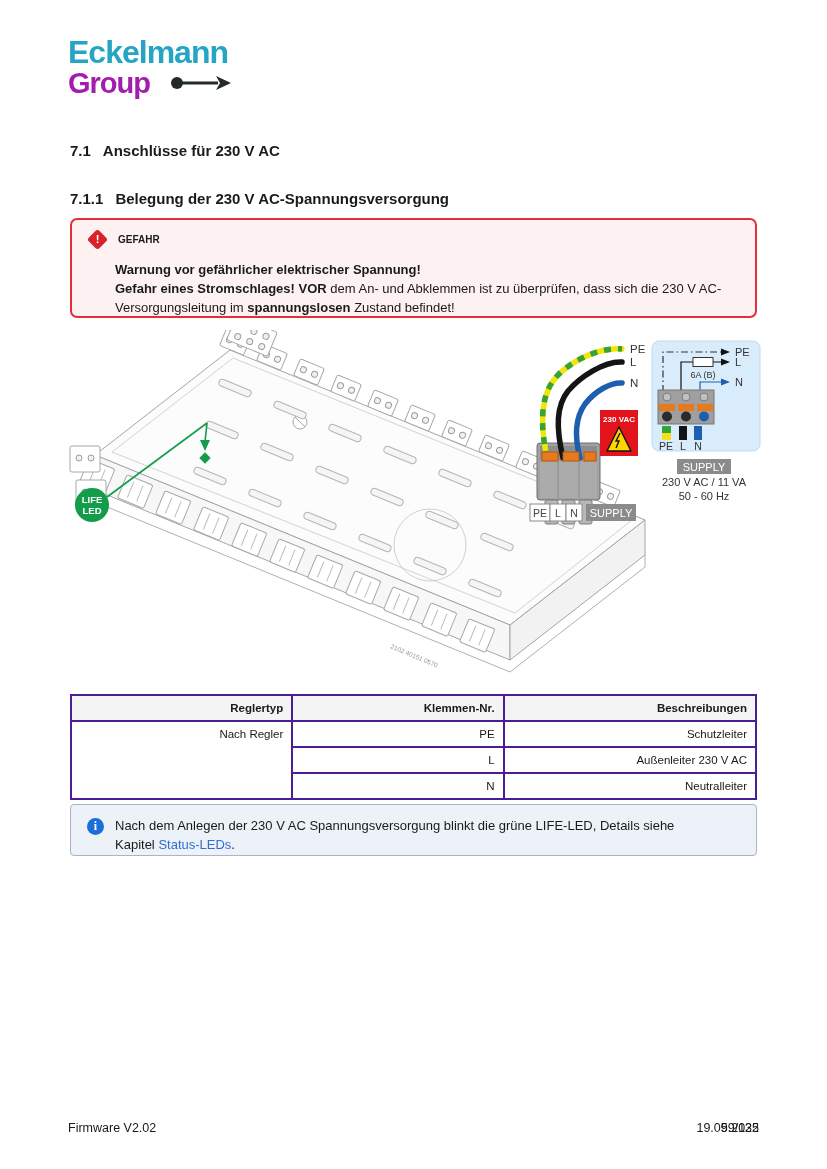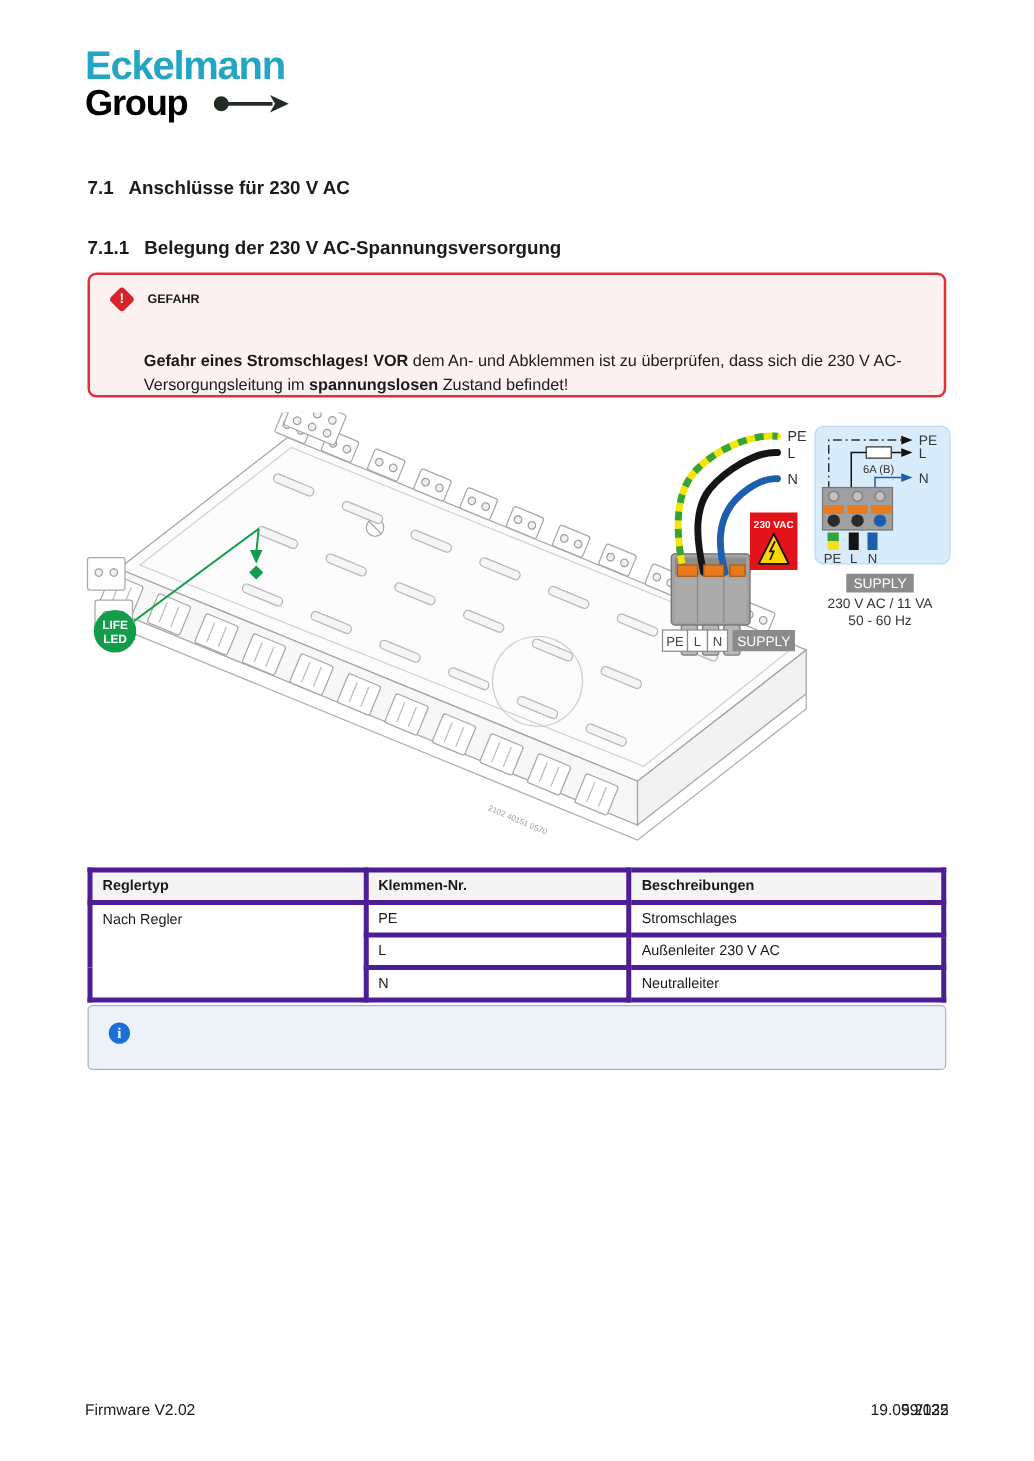--- a/index.html
+++ b/index.html
@@ -4,21 +4,21 @@
 <style>
   * { margin:0; padding:0; box-sizing:border-box; }
   html,body { background:#fff; }
   body {
     width:827px; height:1169px; position:relative;
     font-family:"Liberation Sans", sans-serif; color:#1a1a1a;
   }
   
   .logo { position:absolute; left:68px; top:36px; }
   .logo-line1 { font-size:32px; font-weight:bold; letter-spacing:-1px; color:#25a5c4; line-height:32px; }
-  .logo-line2 { font-size:29px; font-weight:bold; letter-spacing:-1px; color:#000000; line-height:30px; display:flex; align-items:center; gap:20px; }
+  .logo-line2 { font-size:29px; font-weight:bold; letter-spacing:-1px; color:#a21caf; line-height:30px; display:flex; align-items:center; gap:20px; }
   
   .h1 { position:absolute; left:70px; top:142px; font-size:15px; font-weight:bold; }
   .h2 { position:absolute; left:70px; top:190px; font-size:15px; font-weight:bold; }
   .hnum { margin-right:12px;margin-top:12px; }
   
   .danger {
     position:absolute; left:70px; top:218px; width:687px; height:100px;
     border:2px solid #e2303a; border-radius:7px; background:#fdf1f1;
   }
   .danger-head { position:absolute; left:18px; top:12px; display:flex; align-items:center; gap:13px; }
@@ -35,21 +35,21 @@
   .danger-body { position:absolute; left:43px; top:40px; width:618px; font-size:13px; line-height:19px; }
   .b { font-weight:bold; }
   
   .diagram { position:absolute; left:0; top:330px; width:827px; height:365px; }
   
   table.klemmen {
     position:absolute; left:70px; top:694px; width:687px;
     border-collapse:collapse; font-size:11.5px;
   }
   table.klemmen th, table.klemmen td {
-    border:4px solid #4c1d95; padding:0 8px; height:26px; text-align:left;
+    border:2px solid #4c1d95; padding:0 8px; height:26px; text-align:right;
     font-weight:normal; vertical-align:middle;
   }
   table.klemmen th { background:#f4f4f4; font-weight:bold; }
   table.klemmen td.span-cell { vertical-align:top; padding-top:6px; }
   col.c1 { width:222px; } col.c2 { width:212px; } col.c3 { width:253px; }
   
   .infobox {
     position:absolute; left:70px; top:804px; width:687px; min-height:52px;
     background:#edf1f8; border:1px solid #a9b4c8; border-radius:4px;
   }
@@ -91,21 +91,21 @@
 </div>
 
 <div class="danger">
   <div class="danger-head">
     <div class="danger-diamond">
         <span>!</span>
       </div>
     <div class="danger-title">GEFAHR</div>
   </div>
   <div class="danger-body">
-    <br>
+    <span class="b">Warnung vor gefährlicher elektrischer Spannung!</span><br>
     <span class="b">Gefahr eines Stromschlages! VOR</span><span> dem An- und Abklemmen ist zu überprüfen, dass sich die 230 V AC-Versorgungsleitung im </span><span class="b">spannungslosen</span><span> Zustand befindet!</span>
   </div>
 </div>
 
 <div class="diagram">
 <svg width="827" height="365" viewBox="0 0 827 365">
   <defs>
     <g id="tbTop">
       <rect x="-13" y="-9" width="26" height="18" rx="2" fill="#fff" stroke="#a8a8a8"></rect>
       <circle cx="-6" cy="0" r="3" fill="#f0f0f0" stroke="#9c9c9c"></circle>
@@ -305,34 +305,37 @@
     <tr>
       <th>Reglertyp</th>
       <th>Klemmen-Nr.</th>
       <th>Beschreibungen</th>
     </tr>
   </thead>
   <tbody>
     <tr>
       <td class="span-cell" rowspan="3">Nach Regler</td>
       <td>PE</td>
-      <td>Stromschlages</td>
+      <td>Schutzleiter</td>
     </tr>
     <tr>
       <td>L</td>
       <td>Außenleiter 230 V AC</td>
     </tr>
     <tr>
       <td>N</td>
       <td>Neutralleiter</td>
     </tr>
   </tbody>
 </table>
 
 <div class="infobox">
   <div class="info-icon">i</div>
+  <div class="info-text">
+    <span>Nach dem Anlegen der 230 V AC Spannungsversorgung blinkt die grüne LIFE-LED, Details siehe Kapitel </span><a href="#" class="info-link">Status-LEDs</a><span>.</span>
+  </div>
 </div>
 
 <div class="footer">
   <span class="fl">Firmware V2.02</span>
   <span class="fc">19.05.2025</span>
   <span class="fr">99/132</span>
 </div>
 
 </body></html>

